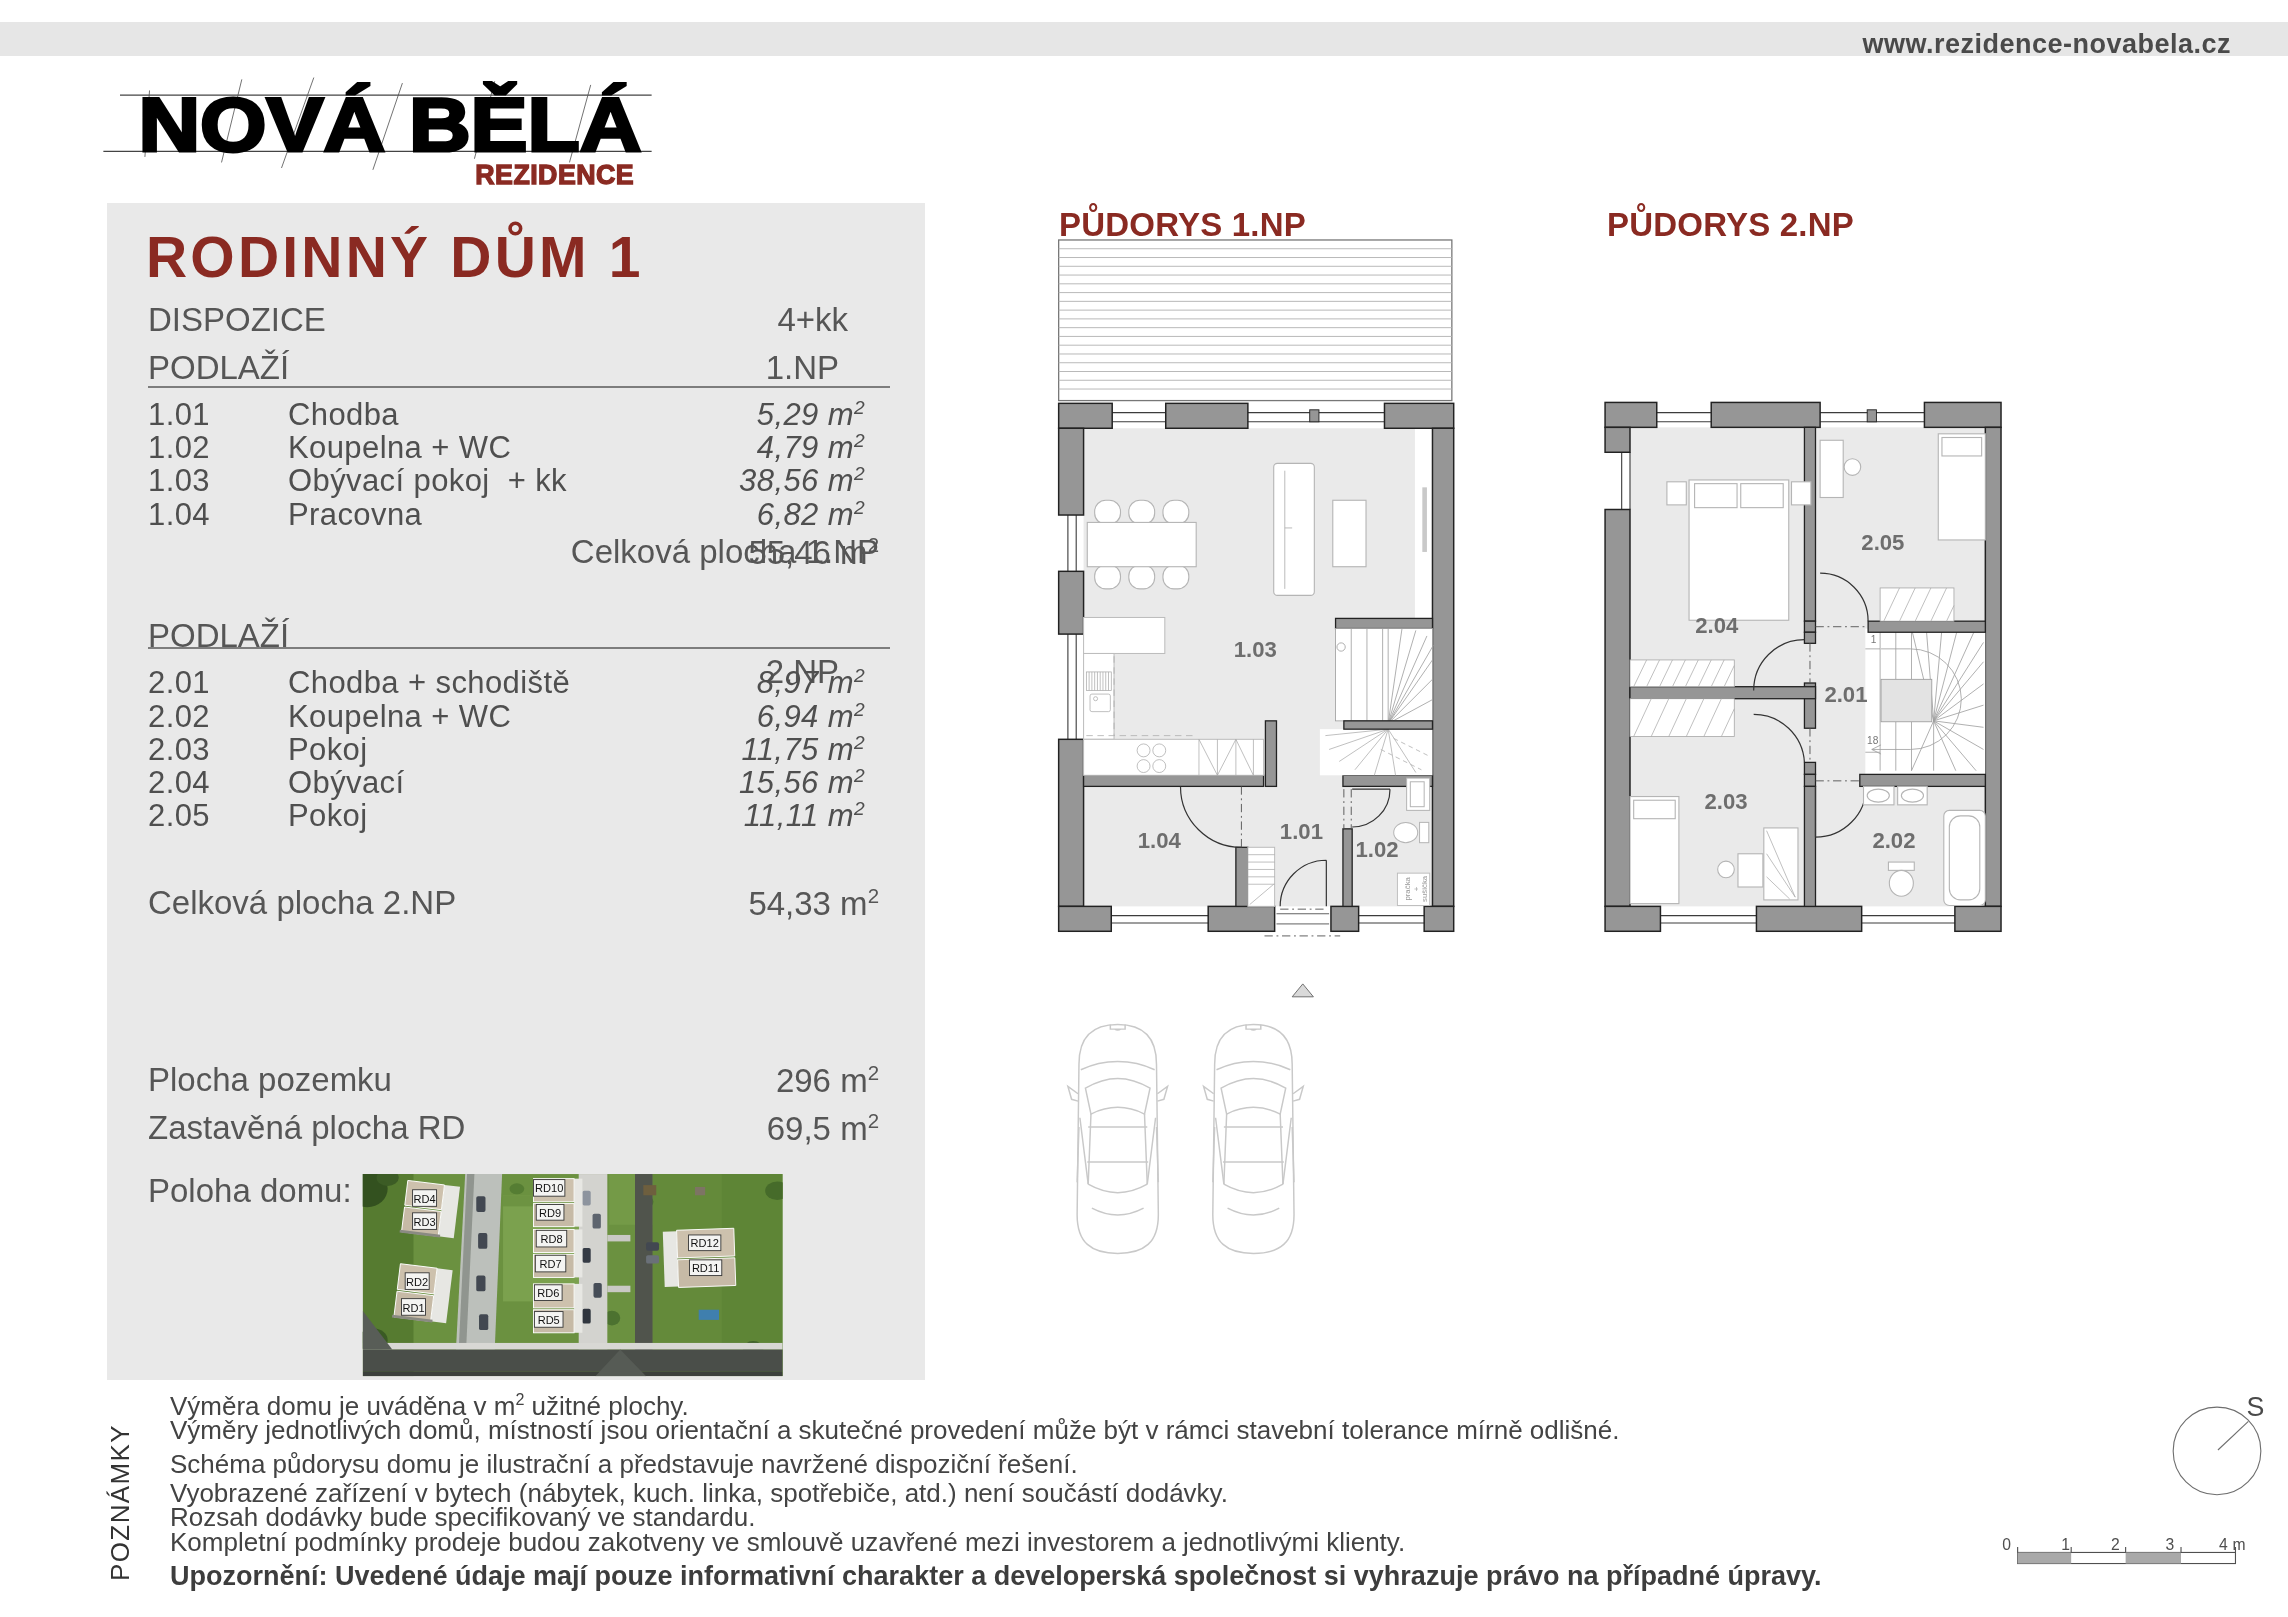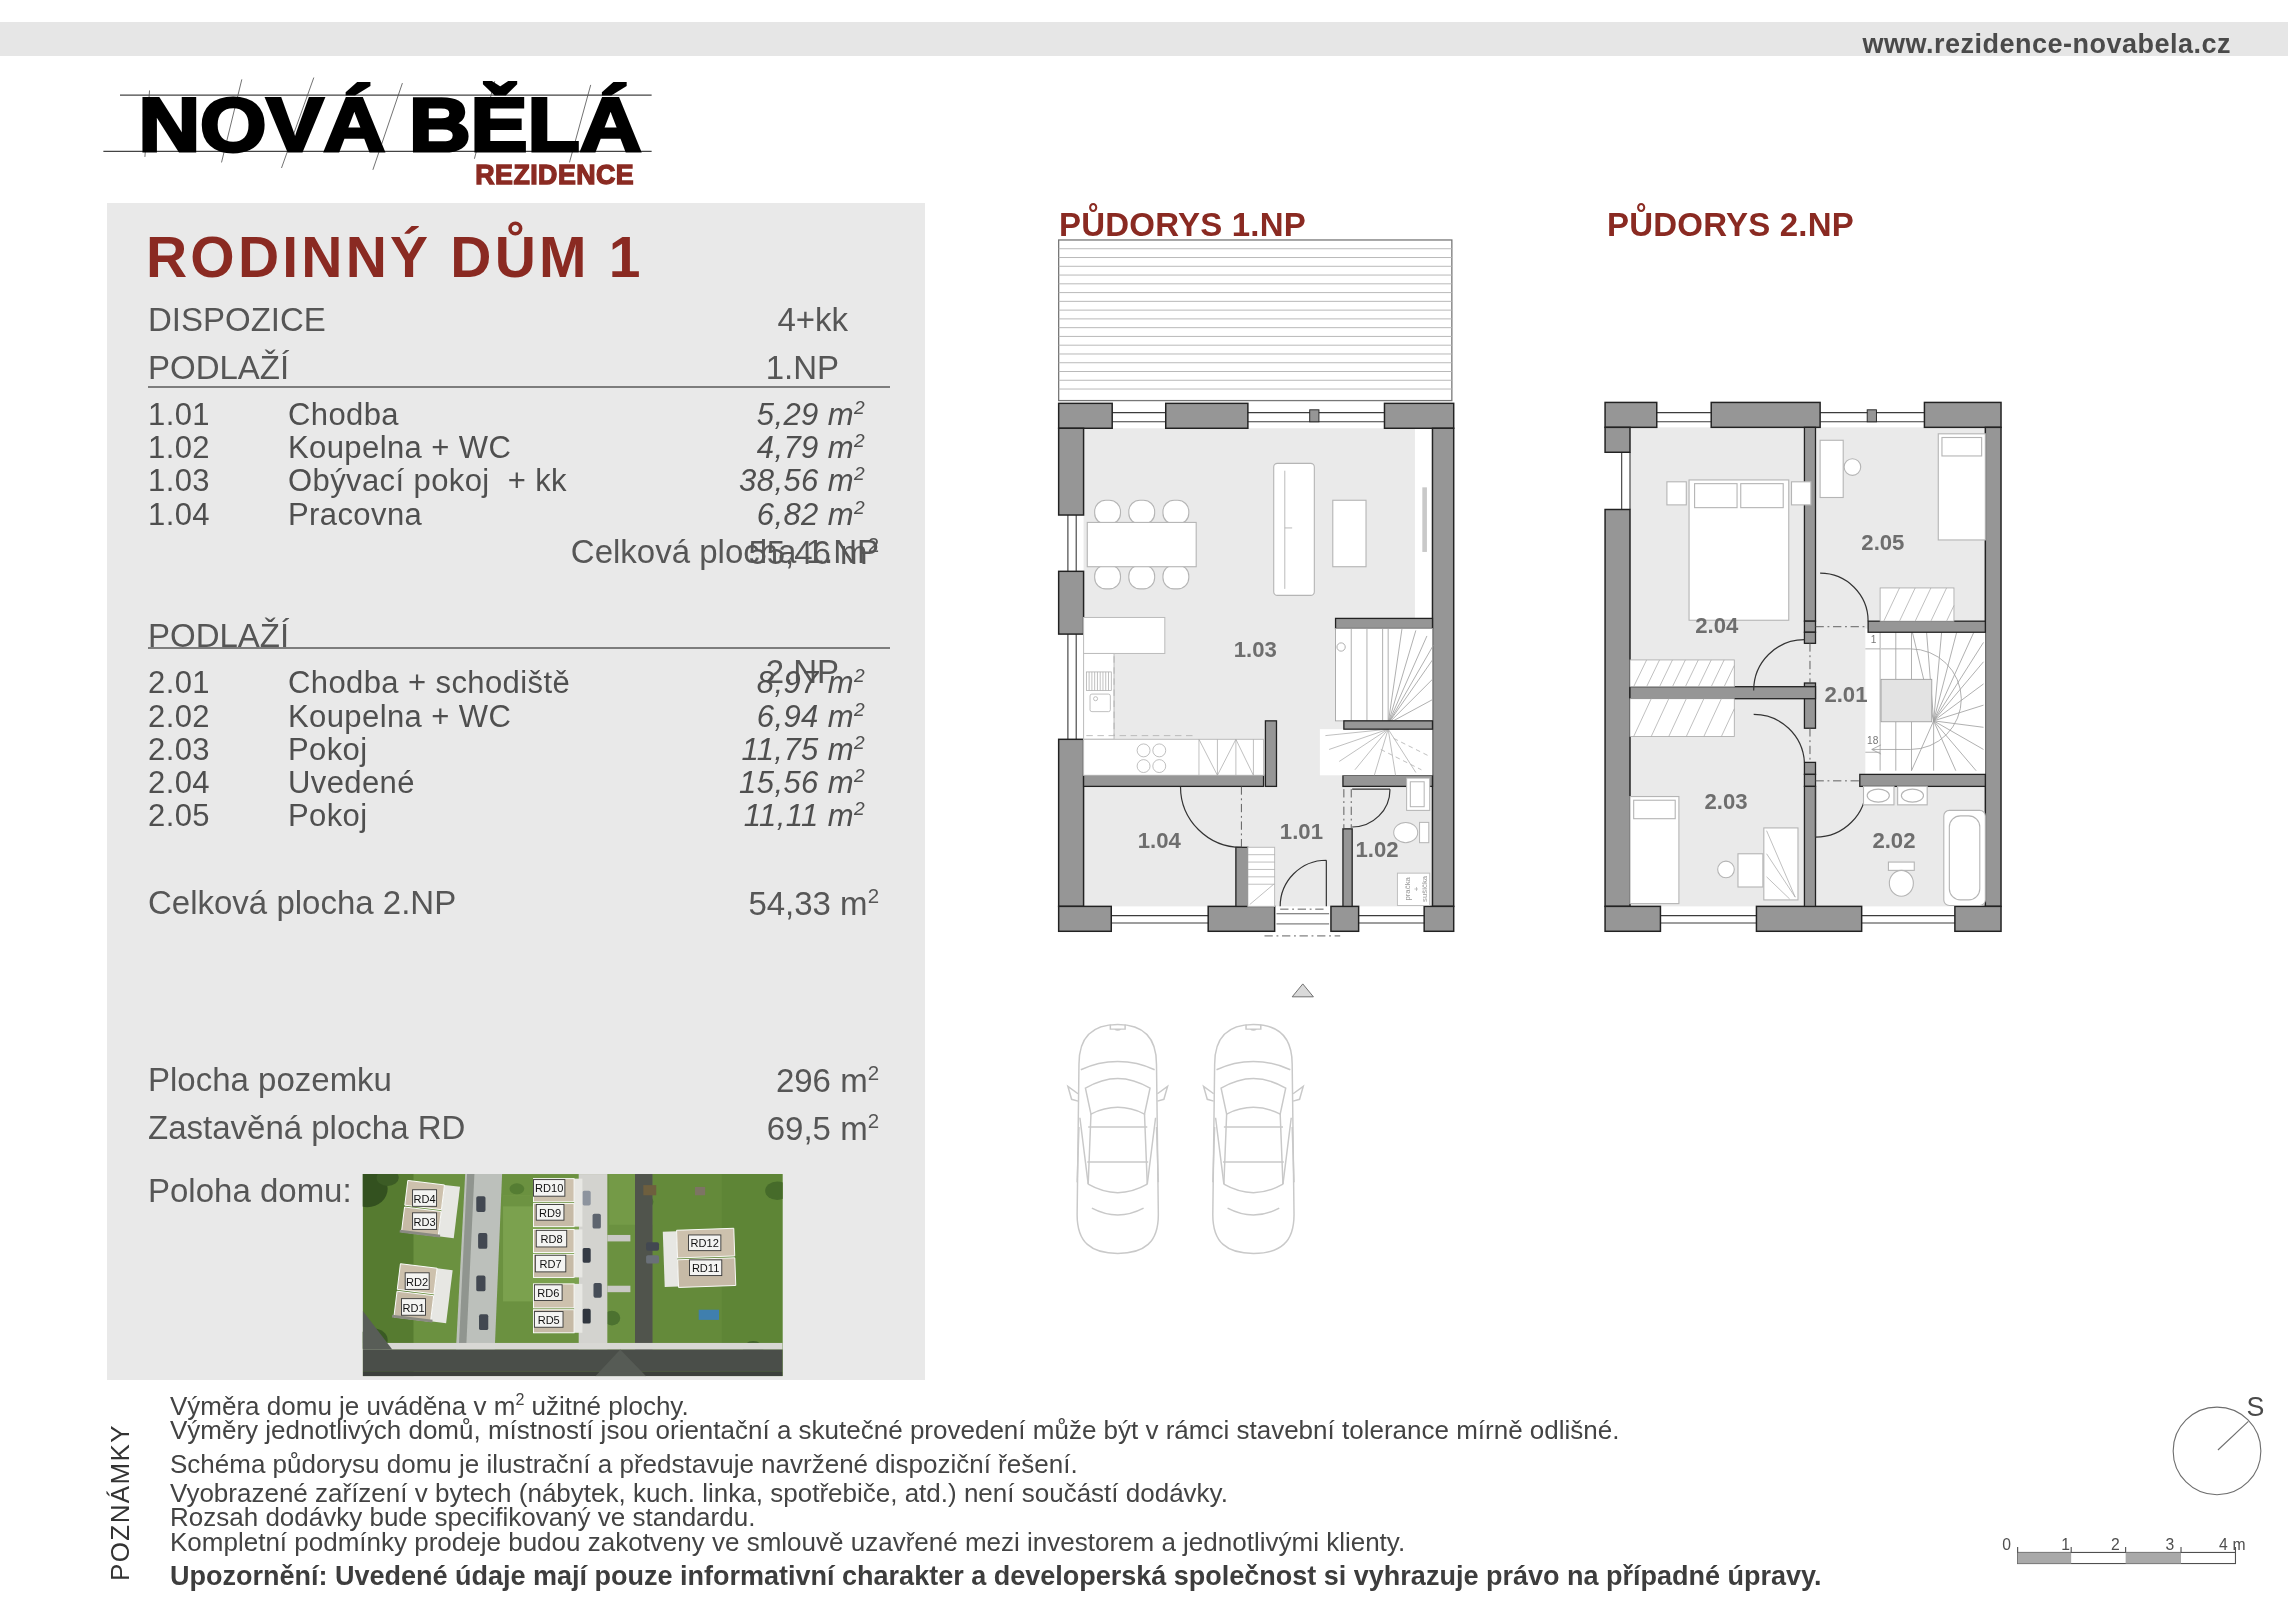--- a/index.html
+++ b/index.html
@@ -36,21 +36,21 @@
 <div class="abs row tr" style="top:397px;">1.01<span class="c2">Chodba</span><span class="v">5,29 m<sup>2</sup></span></div>
 <div class="abs row tr" style="top:430px;">1.02<span class="c2">Koupelna + WC</span><span class="v">4,79 m<sup>2</sup></span></div>
 <div class="abs row tr" style="top:463px;">1.03<span class="c2">Obývací pokoj&nbsp;&nbsp;+ kk</span><span class="v">38,56 m<sup>2</sup></span></div>
 <div class="abs row tr" style="top:497px;">1.04<span class="c2">Pracovna</span><span class="v">6,82 m<sup>2</sup></span></div>
 <div class="abs row hb" style="top:533px;text-align:right;">Celková plocha 1.NP<span class="v">55,46 m<sup>2</sup></span></div>
 <div class="abs row hb" style="top:617px;">PODLAŽÍ<span class="v" style="right:40px;margin-top:36px;">2.NP</span></div>
 <div class="abs rule" style="top:647px;"></div>
 <div class="abs row tr" style="top:665px;">2.01<span class="c2">Chodba + schodiště</span><span class="v">8,97 m<sup>2</sup></span></div>
 <div class="abs row tr" style="top:699px;">2.02<span class="c2">Koupelna + WC</span><span class="v">6,94 m<sup>2</sup></span></div>
 <div class="abs row tr" style="top:732px;">2.03<span class="c2">Pokoj</span><span class="v">11,75 m<sup>2</sup></span></div>
-<div class="abs row tr" style="top:765px;">2.04<span class="c2">Uvedené</span><span class="v">15,56 m<sup>2</sup></span></div>
+<div class="abs row tr" style="top:765px;">2.04<span class="c2">Obývací</span><span class="v">15,56 m<sup>2</sup></span></div>
 <div class="abs row tr" style="top:798px;">2.05<span class="c2">Pokoj</span><span class="v">11,11 m<sup>2</sup></span></div>
 <div class="abs row hb" style="top:884px;">Celková plocha 2.NP<span class="v">54,33 m<sup>2</sup></span></div>
 <div class="abs row hb" style="top:1061px;">Plocha pozemku<span class="v">296 m<sup>2</sup></span></div>
 <div class="abs row hb" style="top:1109px;">Zastavěná plocha RD<span class="v">69,5 m<sup>2</sup></span></div>
 <div class="abs row hb" style="top:1172px;">Poloha domu:</div>
 
 <div class="abs ptit2" style="left:1059px;top:206px;">PŮDORYS 1.NP</div>
 <div class="abs ptit2" style="left:1607px;top:206px;">PŮDORYS 2.NP</div>
 
 <div class="abs poznamky">POZNÁMKY</div>

